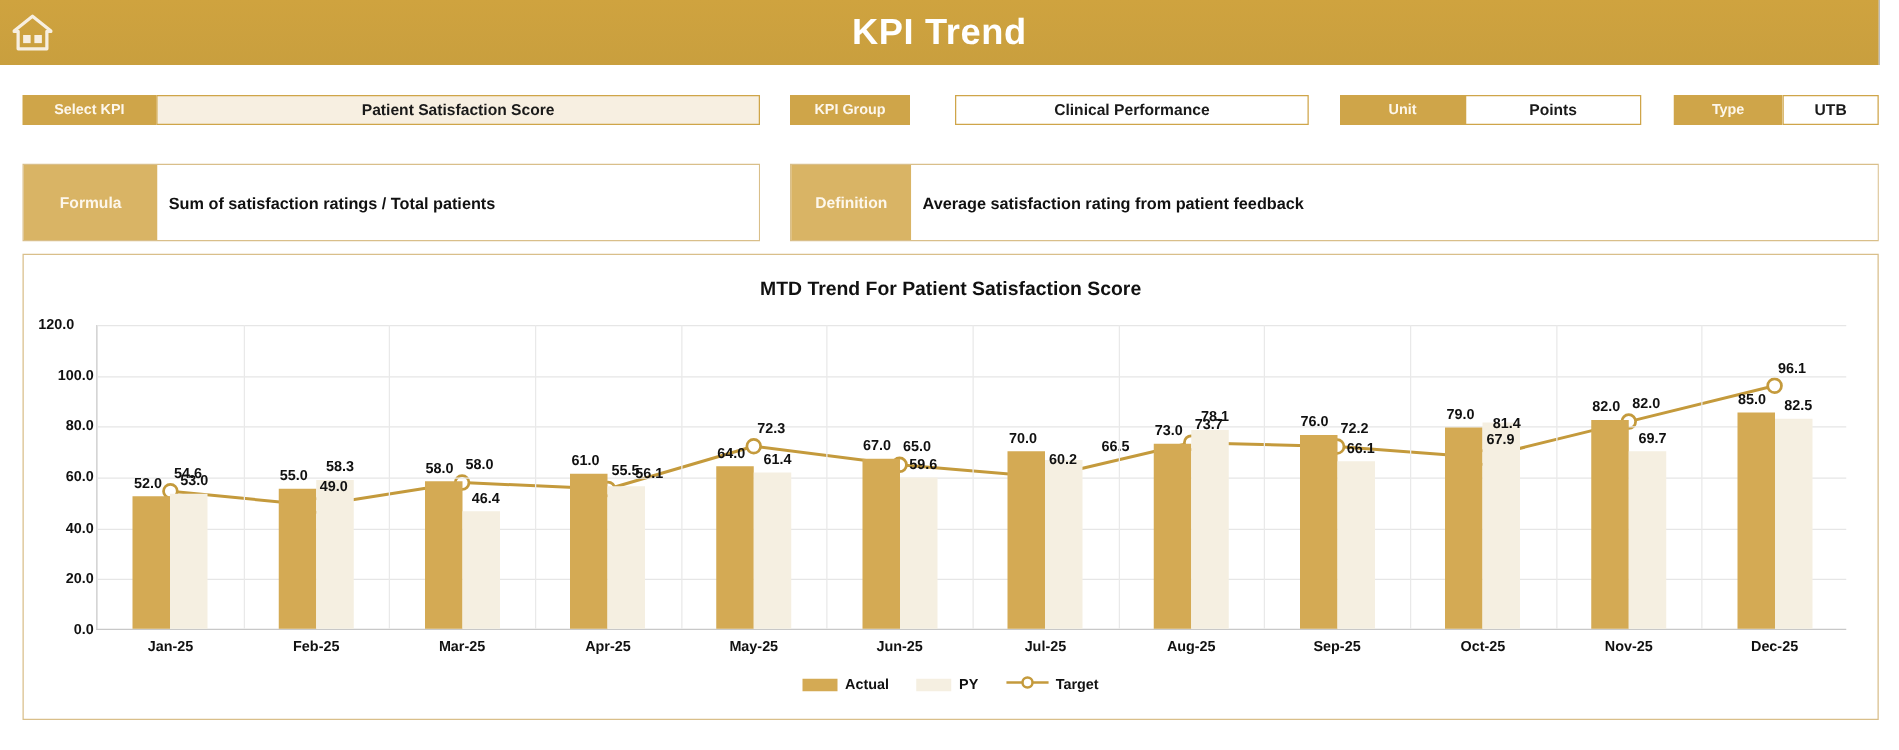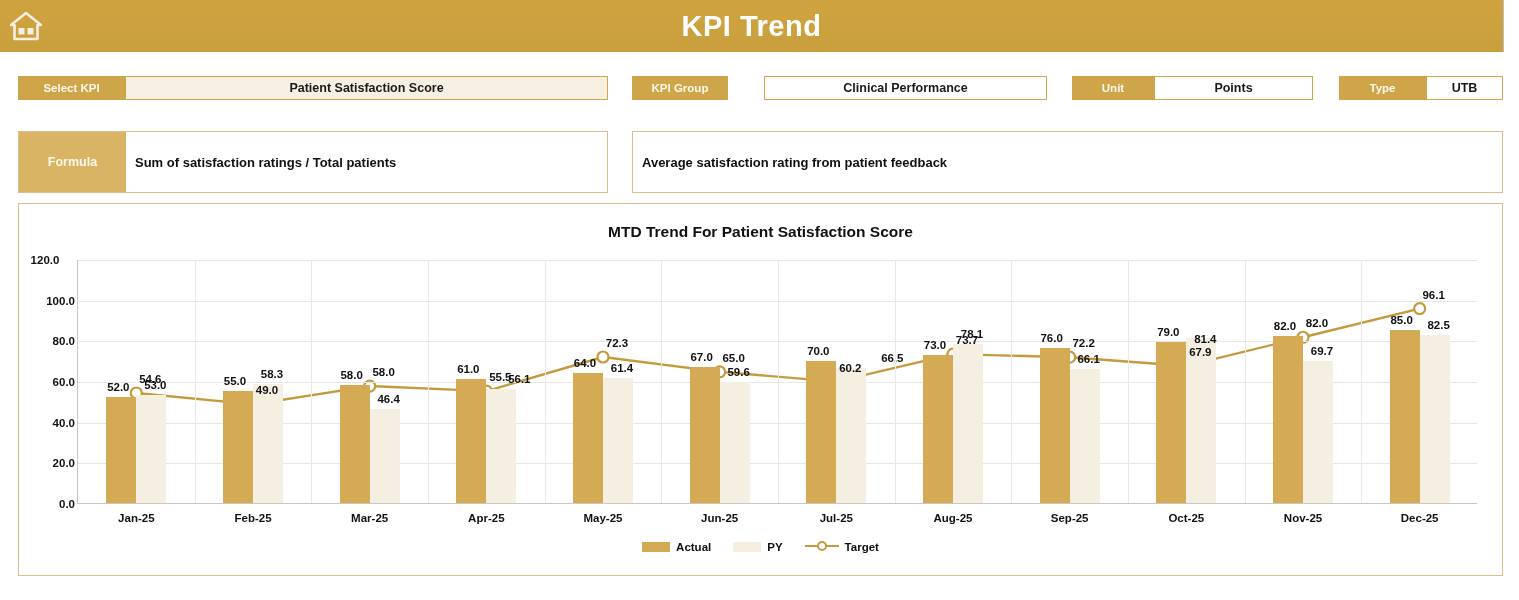--- a/index.html
+++ b/index.html
@@ -38,21 +38,21 @@
     box-sizing:border-box;border:1px solid #cfa549;
   }
   .val-cream{background:#f7efe1;}
   .val-white{background:#ffffff;}
 
   #chip-kpi{left:18px;top:76px;width:590px;}
   #chip-kpi .lbl{width:107px;}
   #chip-group{left:632px;top:76px;width:415px;gap:36px;}
   #chip-group .lbl{width:96px;}
   #chip-unit{left:1072px;top:76px;width:241px;}
-  #chip-unit .lbl{width:82px;}
+  #chip-unit .lbl{width:100px;}
   #chip-type{left:1339px;top:76px;width:164px;}
   #chip-type .lbl{width:87px;}
 
   
   .panel{position:absolute;display:flex;height:62px;box-sizing:border-box;
          border:1px solid #d9bf8a;background:#fff;}
   .panel .lbl{
     background:#d9b465;color:#fdf7ec;font-size:12.5px;font-weight:bold;
     display:flex;align-items:center;justify-content:center;height:100%;
     box-sizing:border-box;
@@ -144,20 +144,21 @@
   <div class="lbl">Type</div>
   <div class="val val-white">UTB</div>
 </div>
 
 <div class="panel" id="panel-formula">
   <div class="lbl">Formula</div>
   <div class="val">Sum of satisfaction ratings / Total patients</div>
 </div>
 
 <div class="panel" id="panel-definition">
+  <div class="lbl">Definition</div>
   <div class="val">Average satisfaction rating from patient feedback</div>
 </div>
 
 <div class="chart-card">
   <div class="chart-title">MTD Trend For Patient Satisfaction Score</div>
   <div class="plot" id="plot">
     <svg class="overlay" id="target-overlay">
         <polyline points="58.333333333333336,132.98 175,144.36666666666667 291.6666666666667,126.06666666666666 408.3333333333333,131.14999999999998 525,96.99000000000001 641.6666666666667,111.83333333333334 758.3333333333334,121.59333333333332 875.0000000000001,94.14333333333335 991.6666666666667,97.19333333333333 1108.3333333333333,105.93666666666664 1225,77.26666666666665 1341.6666666666667,48.59666666666669" fill="none" stroke="#c49a3c" stroke-width="2.4" stroke-linejoin="round"></polyline>
         <circle cx="58.333333333333336" cy="132.98" r="5.5" fill="#ffffff" stroke="#c49a3c" stroke-width="2.2"></circle>
         <circle cx="175" cy="144.36666666666667" r="5.5" fill="#ffffff" stroke="#c49a3c" stroke-width="2.2"></circle>

